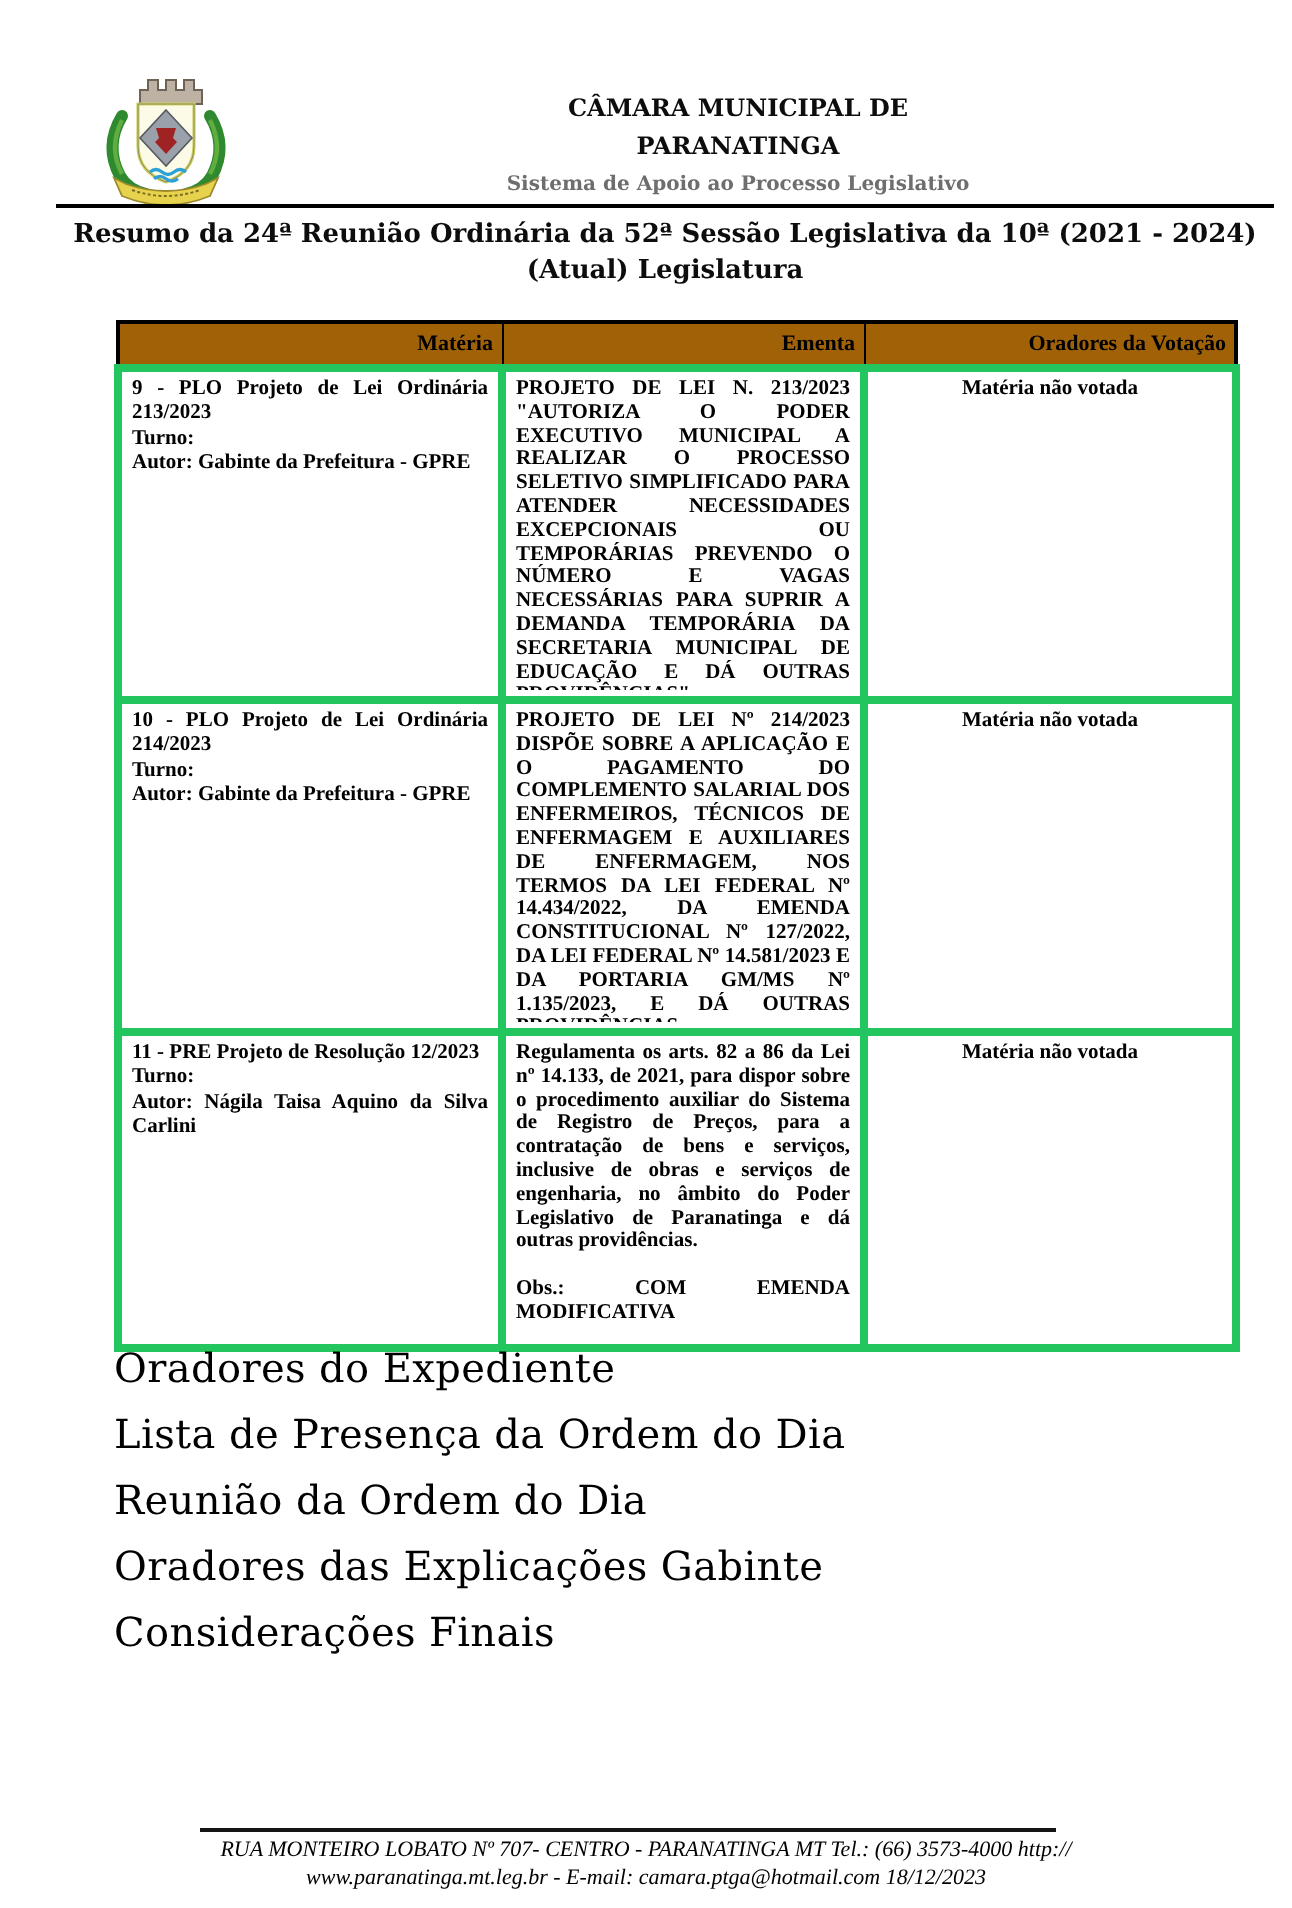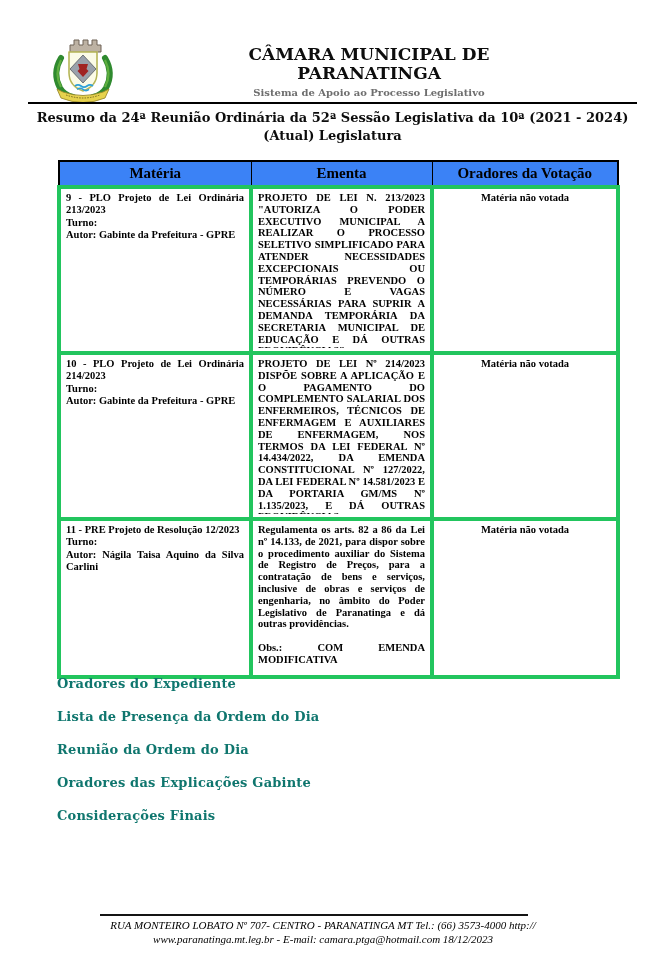--- a/index.html
+++ b/index.html
@@ -3,57 +3,57 @@
 <meta charset="utf-8">
 <style>
   html,body{margin:0;padding:0;background:#fff;}
   .page{
     position:relative;width:646px;height:954px;background:#ffffff;
     font-family:"Liberation Serif",serif;color:#000;overflow:hidden;
   }
   
   .logo{position:absolute;left:45px;top:36px;width:76px;height:66px;}
   .header-text{position:absolute;left:118px;top:45px;width:502px;text-align:center;}
-  .org-name{font-family:"DejaVu Serif",serif;font-weight:bold;font-size:17px;line-height:19px;color:#0d0d0d;}
+  .org-name{font-family:"DejaVu Serif",serif;font-weight:bold;font-size:12px;line-height:19px;color:#0d0d0d;}
   .subtitle{font-family:"DejaVu Serif",serif;font-weight:bold;font-size:10px;line-height:15px;color:#6e6e6e;margin-top:2px;}
   .header-rule{position:absolute;left:28px;top:102px;width:609px;border-top:2px solid #000;}
   .doc-title{
     position:absolute;left:28px;top:109px;width:609px;text-align:center;
     font-family:"DejaVu Serif",serif;font-weight:bold;font-size:13px;line-height:17.5px;color:#0d0d0d;
   }
   
   table.matters{
     position:absolute;left:57px;top:160px;width:559px;
     border-collapse:collapse;table-layout:fixed;
     border:2px solid #000;
   }
   table.matters th{
-    background:#3b82f6;border:1px solid #000;border-bottom:2px solid #000;
-    font-size:15px;font-weight:bold;text-align:center;padding:3px 4px;height:14px;
+    background:#a16207;border:1px solid #000;border-bottom:2px solid #000;
+    font-size:11px;font-weight:bold;text-align:right;padding:3px 4px;height:14px;
   }
   table.matters td{
     border:4px solid #22c55e;vertical-align:top;padding:3px 5px;
     font-size:10.5px;line-height:11.8px;font-weight:bold;
   }
   tr.row-a td{height:156px;}
   tr.row-b td{height:156px;}
   tr.row-c td{height:148px;}
   .cellbox{overflow:hidden;}
   .cb-a,.cb-b{height:156px;}
   .cb-c{height:148px;}
   td p{margin:0;}
   .just{text-align:justify;}
   .materia-cell p{line-height:12.4px;}
   .obs-par{margin-top:12px;}
   .resultado-cell{text-align:center;font-weight:bold;font-size:10.8px;}
   
   .sections{position:absolute;left:57px;top:675px;width:520px;}
   .sections h2{
-    margin:0 0 15px 0;font-family:"DejaVu Serif",serif;font-weight:bold;
-    font-size:13px;line-height:18px;color:#0f766e;letter-spacing:.2px;
+    margin:0 0 15px 0;font-family:"DejaVu Serif",serif;font-weight:normal;
+    font-size:20px;line-height:18px;color:#000000;letter-spacing:.2px;
   }
   
   .footer-rule{position:absolute;left:100px;top:914px;width:428px;border-top:2px solid #141414;}
   .footer{
     position:absolute;left:88px;top:919px;width:470px;text-align:center;
     font-style:italic;font-size:11px;line-height:13.5px;color:#000;
   }
 </style>
 </head>
 <body>

